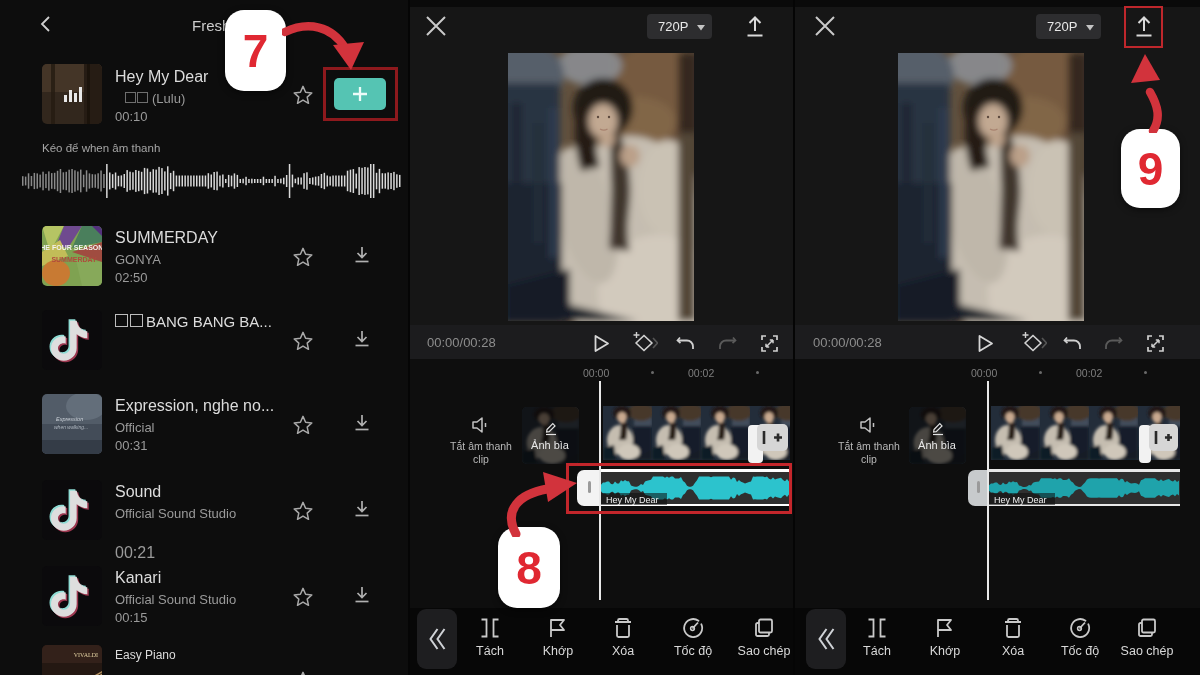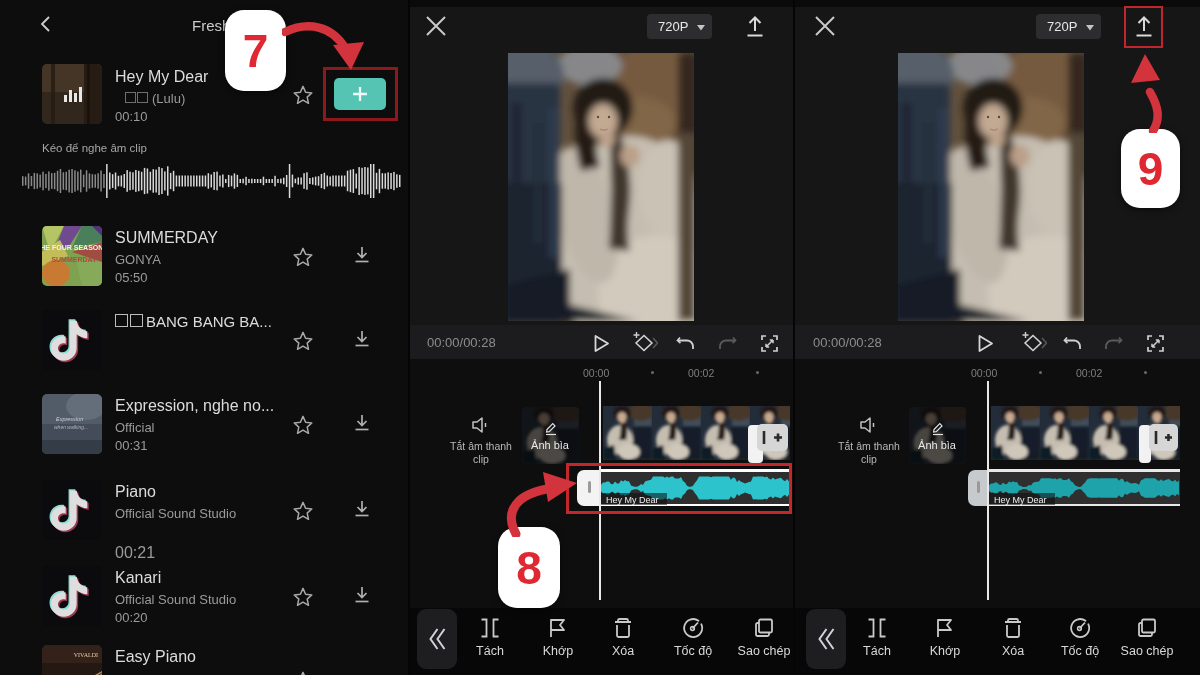--- a/index.html
+++ b/index.html
@@ -112,21 +112,21 @@
     <polygon points="0,26 18,14 26,30 0,40" fill="#c2bd58"></polygon>
     <polygon points="60,16 60,36 30,26" fill="#a04c40"></polygon>
     <polygon points="34,34 60,36 60,60 40,60" fill="#87a95a"></polygon>
     <polygon points="50,0 60,0 60,10" fill="#54317d"></polygon>
     <ellipse cx="14" cy="47" rx="14" ry="13" fill="#c87a33"></ellipse>
     <text x="30" y="24" font-size="7" font-weight="bold" fill="#f2f2ee" text-anchor="middle" font-family="Liberation Sans">THE FOUR SEASONS</text>
     <text x="32" y="36" font-size="7" font-weight="bold" fill="#b04a3d" text-anchor="middle" font-family="Liberation Sans">SUMMERDAY</text>
   </svg>
 <div class="t" style="left:115px;top:229px;font-size:16px;color:#dcdcdc">SUMMERDAY</div>
 <div class="t" style="left:115px;top:252px;font-size:13px;color:#9a9a9a">GONYA</div>
-<div class="t" style="left:115px;top:270px;font-size:13px;color:#9a9a9a">05:50</div>
+<div class="t" style="left:115px;top:270px;font-size:13px;color:#9a9a9a">02:50</div>
 <svg class="ab" style="left:292px;top:246px" width="22" height="22">
     <path d="M11 2.4 L13.6 8.2 19.8 8.9 15.2 13.1 16.5 19.3 11 16.1 5.5 19.3 6.8 13.1 2.2 8.9 8.4 8.2 Z" fill="none" stroke="#a9a9a9" stroke-width="1.5" stroke-linejoin="round"></path>
   </svg>
 <svg class="ab" style="left:351px;top:244px" width="22" height="22">
     <path d="M11 3 V13 M6.5 9 L11 13.5 15.5 9" stroke="#b0b0b0" stroke-width="1.7" fill="none"></path>
     <path d="M4.5 17.5 H17.5" stroke="#b0b0b0" stroke-width="1.7"></path>
   </svg>
 <svg class="ab" style="left:42px;top:310px;border-radius:5px" width="60" height="60">
     <rect width="60" height="60" fill="#0b0a0c"></rect>
     <g transform="translate(9,7) scale(0.93)">
@@ -158,39 +158,39 @@
 <svg class="ab" style="left:351px;top:412px" width="22" height="22">
     <path d="M11 3 V13 M6.5 9 L11 13.5 15.5 9" stroke="#b0b0b0" stroke-width="1.7" fill="none"></path>
     <path d="M4.5 17.5 H17.5" stroke="#b0b0b0" stroke-width="1.7"></path>
   </svg>
 <svg class="ab" style="left:42px;top:480px;border-radius:5px" width="60" height="60">
     <rect width="60" height="60" fill="#0b0a0c"></rect>
     <g transform="translate(9,7) scale(0.93)">
       <use href="#tiknote"></use>
     </g>
   </svg>
-<div class="t" style="left:115px;top:483px;font-size:16px;color:#dcdcdc">Piano</div>
+<div class="t" style="left:115px;top:483px;font-size:16px;color:#dcdcdc">Sound</div>
 <div class="t" style="left:115px;top:506px;font-size:13px;color:#9a9a9a">Official Sound Studio</div>
 <div class="t" style="left:115px;top:544px;font-size:16px;color:#9a9a9a">00:21</div>
 <svg class="ab" style="left:292px;top:500px" width="22" height="22">
     <path d="M11 2.4 L13.6 8.2 19.8 8.9 15.2 13.1 16.5 19.3 11 16.1 5.5 19.3 6.8 13.1 2.2 8.9 8.4 8.2 Z" fill="none" stroke="#a9a9a9" stroke-width="1.5" stroke-linejoin="round"></path>
   </svg>
 <svg class="ab" style="left:351px;top:498px" width="22" height="22">
     <path d="M11 3 V13 M6.5 9 L11 13.5 15.5 9" stroke="#b0b0b0" stroke-width="1.7" fill="none"></path>
     <path d="M4.5 17.5 H17.5" stroke="#b0b0b0" stroke-width="1.7"></path>
   </svg>
 <svg class="ab" style="left:42px;top:566px;border-radius:5px" width="60" height="60">
     <rect width="60" height="60" fill="#0b0a0c"></rect>
     <g transform="translate(9,7) scale(0.93)">
       <use href="#tiknote"></use>
     </g>
   </svg>
 <div class="t" style="left:115px;top:569px;font-size:16px;color:#dcdcdc">Kanari</div>
 <div class="t" style="left:115px;top:592px;font-size:13px;color:#9a9a9a">Official Sound Studio</div>
-<div class="t" style="left:115px;top:610px;font-size:13px;color:#9a9a9a">00:20</div>
+<div class="t" style="left:115px;top:610px;font-size:13px;color:#9a9a9a">00:15</div>
 <svg class="ab" style="left:292px;top:586px" width="22" height="22">
     <path d="M11 2.4 L13.6 8.2 19.8 8.9 15.2 13.1 16.5 19.3 11 16.1 5.5 19.3 6.8 13.1 2.2 8.9 8.4 8.2 Z" fill="none" stroke="#a9a9a9" stroke-width="1.5" stroke-linejoin="round"></path>
   </svg>
 <svg class="ab" style="left:351px;top:584px" width="22" height="22">
     <path d="M11 3 V13 M6.5 9 L11 13.5 15.5 9" stroke="#b0b0b0" stroke-width="1.7" fill="none"></path>
     <path d="M4.5 17.5 H17.5" stroke="#b0b0b0" stroke-width="1.7"></path>
   </svg>
 <svg class="ab" style="left:42px;top:645px;border-radius:5px" width="60" height="60">
     <rect width="60" height="60" fill="#241812"></rect>
     <rect y="0" width="60" height="18" fill="#33211a"></rect>
@@ -199,25 +199,25 @@
     <line x1="8" y1="60" x2="60" y2="28" stroke="#3a2a1c" stroke-width="1"></line>
     <line x1="15" y1="60" x2="60" y2="32" stroke="#3a2a1c" stroke-width="1"></line>
     <line x1="22" y1="60" x2="60" y2="36" stroke="#3a2a1c" stroke-width="1"></line>
     <line x1="29" y1="60" x2="60" y2="40" stroke="#3a2a1c" stroke-width="1"></line>
     <line x1="36" y1="60" x2="60" y2="44" stroke="#3a2a1c" stroke-width="1"></line>
     <line x1="43" y1="60" x2="60" y2="48" stroke="#3a2a1c" stroke-width="1"></line>
     <line x1="50" y1="60" x2="60" y2="52" stroke="#3a2a1c" stroke-width="1"></line>
     <line x1="57" y1="60" x2="60" y2="56" stroke="#3a2a1c" stroke-width="1"></line>
     <text x="56" y="12" font-size="6" fill="#e0cfa0" text-anchor="end" font-family="Liberation Serif">VIVALDI</text>
   </svg>
-<div class="t" style="left:115px;top:648px;font-size:16px;color:#dcdcdc">Easy Piano</div>
+<div class="t" style="left:115px;top:648px;font-size:12px;color:#dcdcdc">Easy Piano</div>
 <svg class="ab" style="left:292px;top:670px" width="22" height="22">
     <path d="M11 2.4 L13.6 8.2 19.8 8.9 15.2 13.1 16.5 19.3 11 16.1 5.5 19.3 6.8 13.1 2.2 8.9 8.4 8.2 Z" fill="none" stroke="#a9a9a9" stroke-width="1.5" stroke-linejoin="round"></path>
   </svg>
-<div class="t" style="left:42px;top:142px;font-size:11.5px;color:#a5a5a5">Kéo để nghe âm clip</div>
+<div class="t" style="left:42px;top:142px;font-size:11.5px;color:#a5a5a5">Kéo để when âm thanh</div>
 <svg class="ab" style="left:0;top:160px" width="410" height="42" viewBox="0 0 410 42">
     <g transform="translate(0,-160)">
       <rect x="22.0" y="176.2" width="1.5" height="9.6" fill="#8a8a8a"></rect>
       <rect x="24.9" y="176.6" width="1.5" height="8.8" fill="#8a8a8a"></rect>
       <rect x="27.8" y="173.3" width="1.5" height="15.4" fill="#8a8a8a"></rect>
       <rect x="30.7" y="176.0" width="1.5" height="10.1" fill="#8a8a8a"></rect>
       <rect x="33.6" y="172.9" width="1.5" height="16.2" fill="#8a8a8a"></rect>
       <rect x="36.5" y="173.4" width="1.5" height="15.3" fill="#8a8a8a"></rect>
       <rect x="39.4" y="174.6" width="1.5" height="12.8" fill="#8a8a8a"></rect>
       <rect x="42.3" y="171.7" width="1.5" height="18.6" fill="#8a8a8a"></rect>

